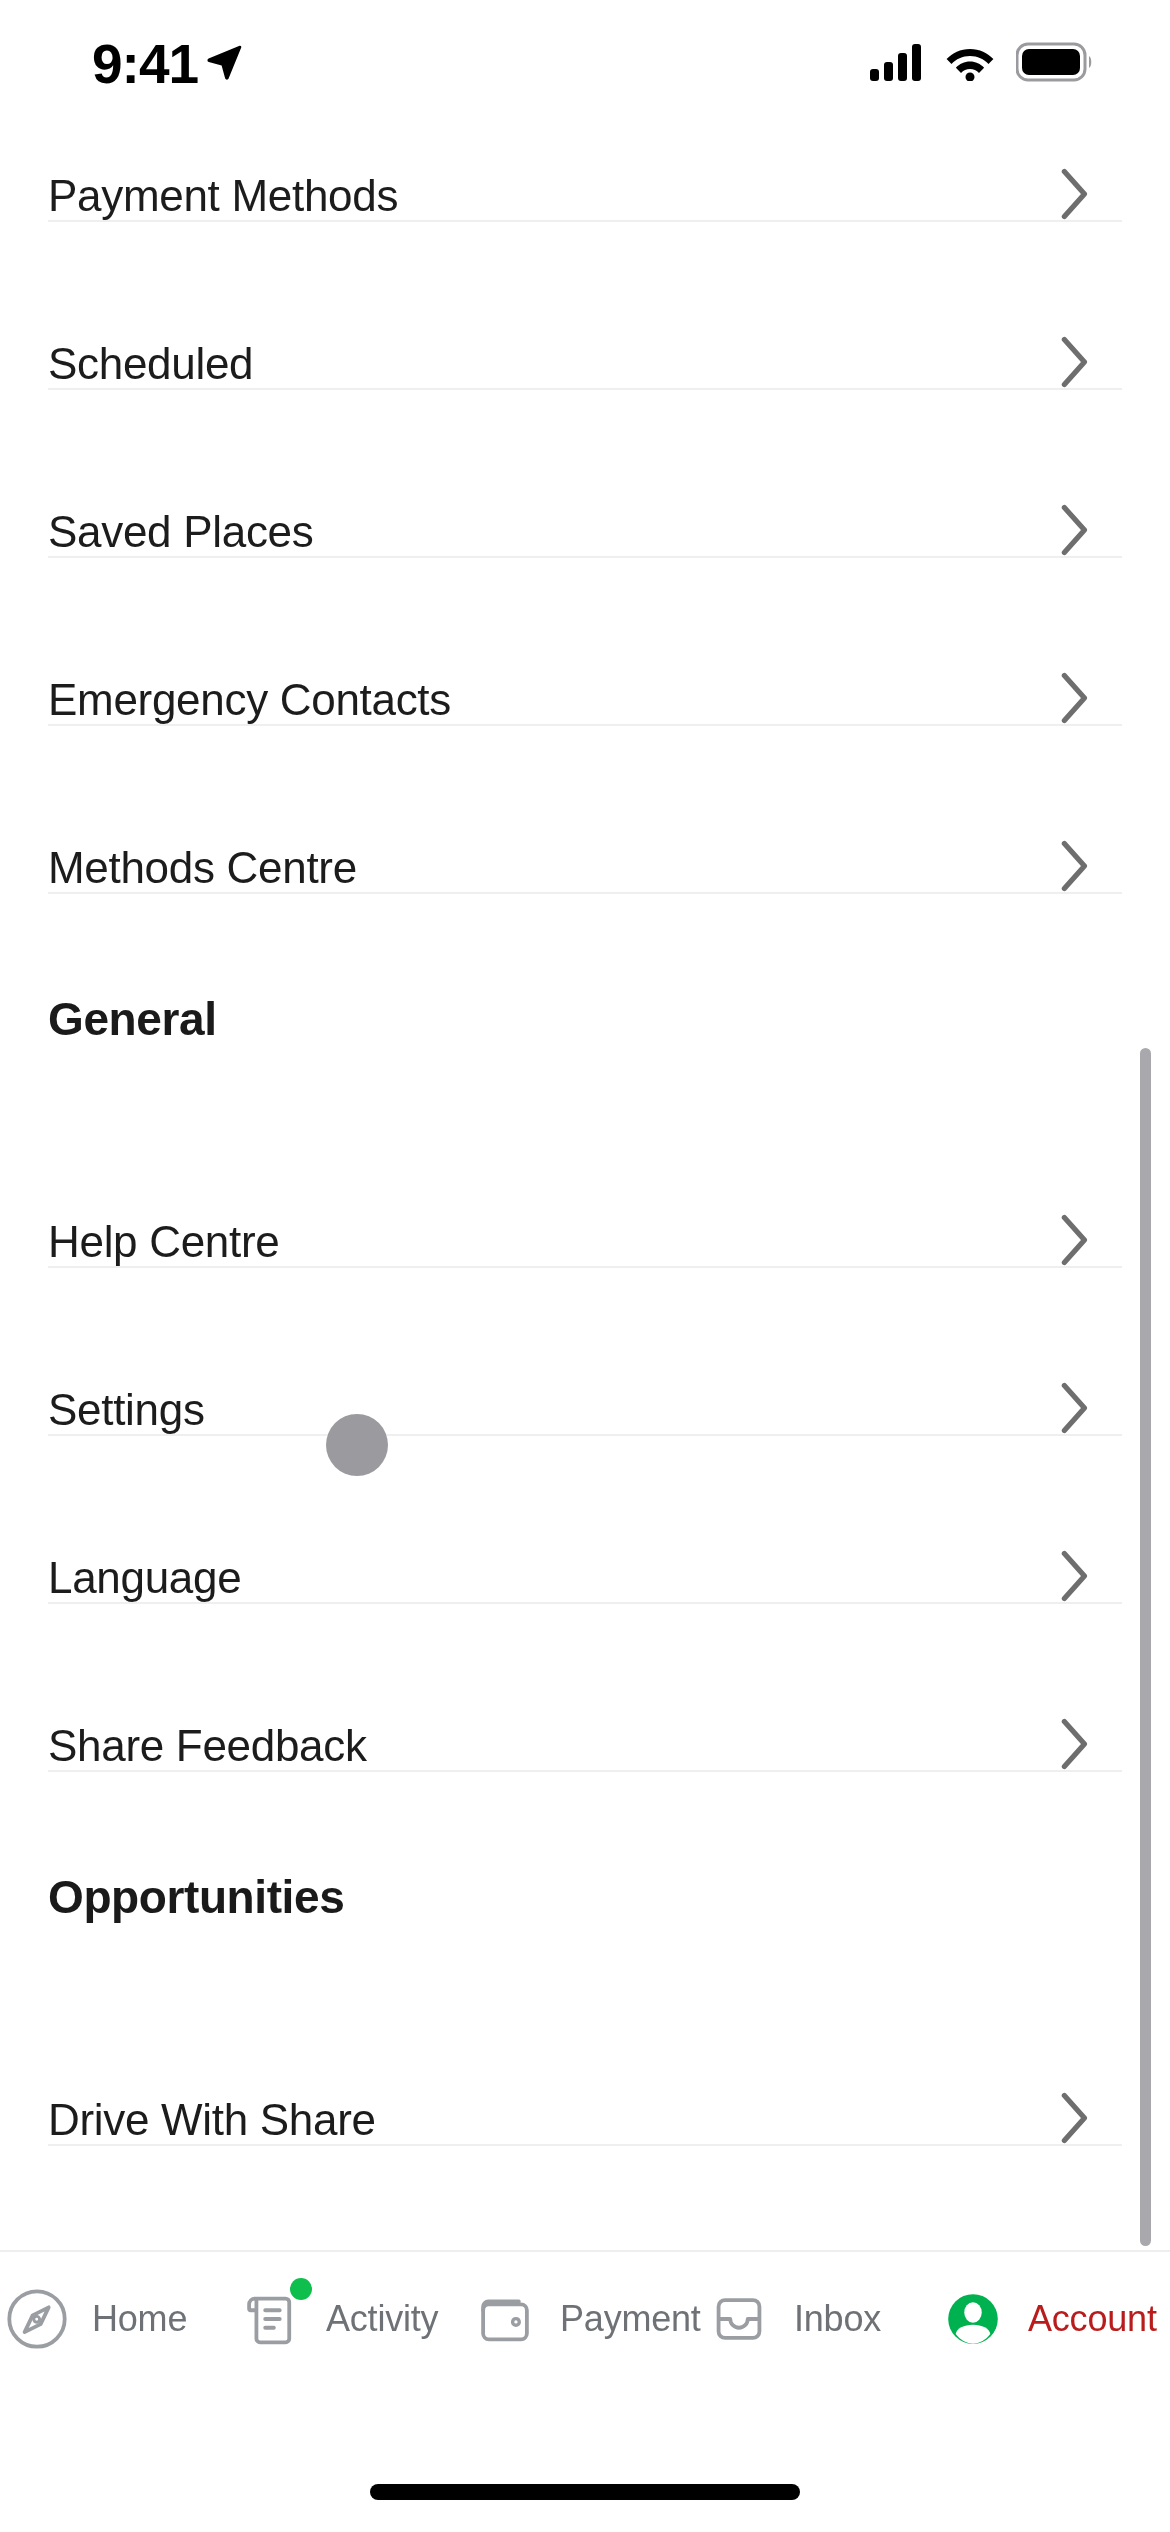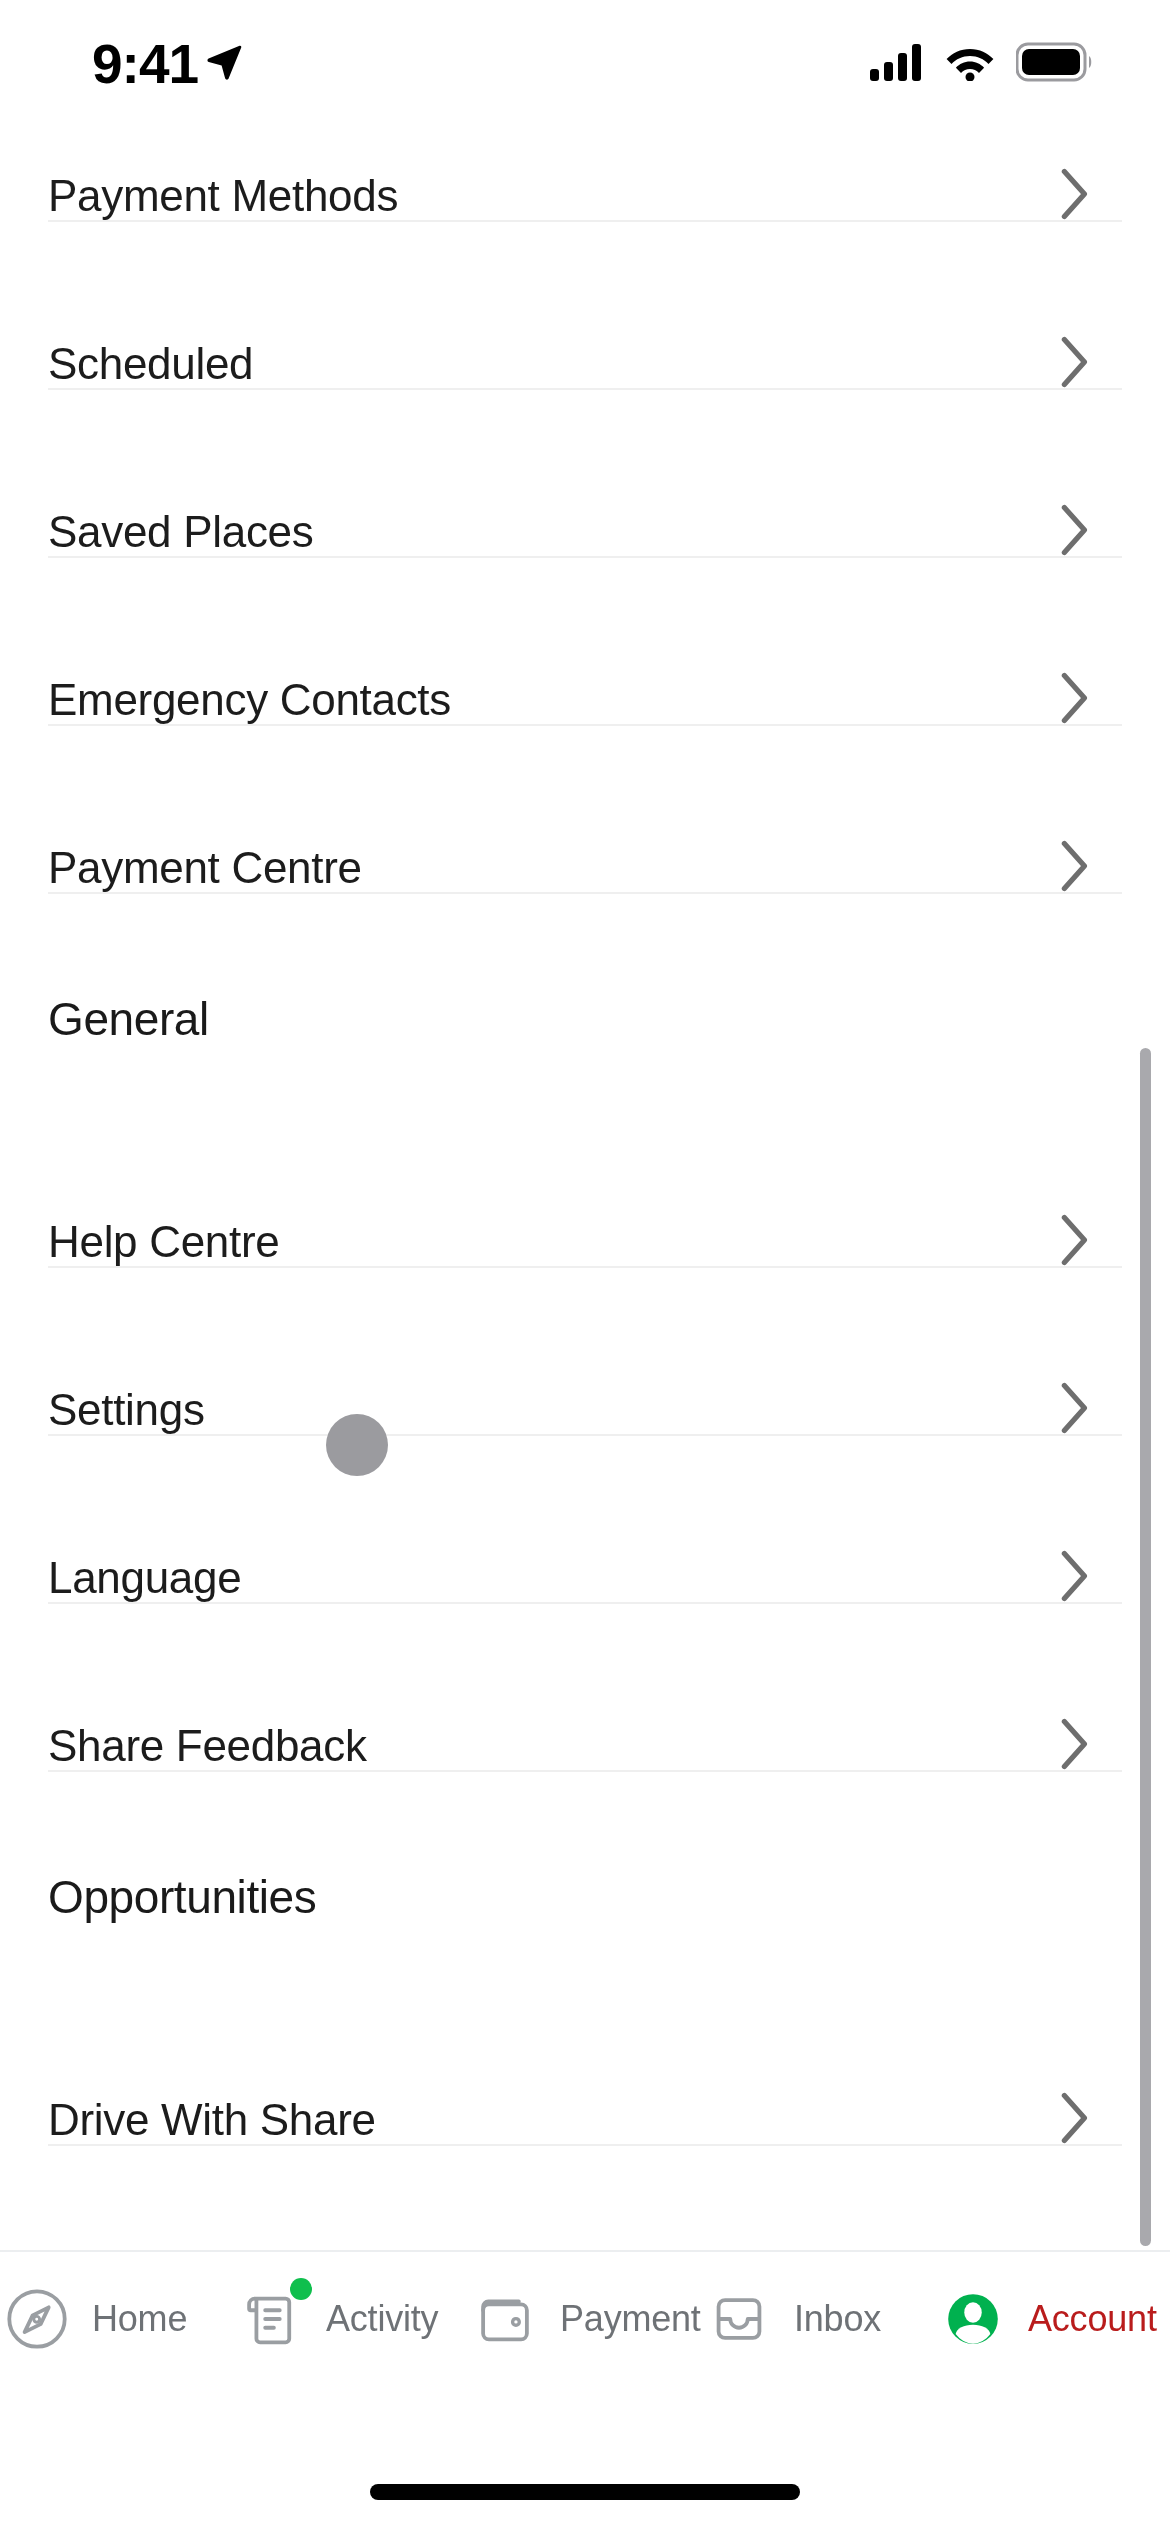--- a/index.html
+++ b/index.html
@@ -45,21 +45,21 @@
   }
   .chev { width:30px; height:52px; flex:0 0 auto; margin-right:32px; }
 
   
   .clip-wrap { height:92px; overflow:hidden; position:relative; }
   .clip-wrap .row { height:168px; margin-top:-76px; border-bottom:none; }
   .clip-divider { height:0; border-bottom:2px solid #efefef; margin:0; }
 
   .section-gap { height:72px; }
   .section-head {
-    font-size:46px; font-weight:normal; color:#1a1a1a;
+    font-size:46px; font-weight:bold; color:#1a1a1a;
     letter-spacing:-0.4px; padding:26px 0 54px 0;
   }
 
   
   .touch-dot {
     position:absolute;
     width:62px; height:62px; border-radius:50%;
     background:#9b9b9f;
     left:326px; top:1414px;
     z-index:20;
@@ -169,21 +169,21 @@
             <path d="M1.5 1.5 10 11l-8.5 9.5" stroke="#6e6e6e" stroke-width="2.2" stroke-linecap="round" stroke-linejoin="round"></path>
           </svg>
       </div>
       <div class="row">
         <span class="row-label">Emergency Contacts</span>
         <svg class="chev" viewBox="0 0 12 22" fill="none">
             <path d="M1.5 1.5 10 11l-8.5 9.5" stroke="#6e6e6e" stroke-width="2.2" stroke-linecap="round" stroke-linejoin="round"></path>
           </svg>
       </div>
       <div class="row">
-        <span class="row-label">Payment Centre</span>
+        <span class="row-label">Methods Centre</span>
         <svg class="chev" viewBox="0 0 12 22" fill="none">
             <path d="M1.5 1.5 10 11l-8.5 9.5" stroke="#6e6e6e" stroke-width="2.2" stroke-linecap="round" stroke-linejoin="round"></path>
           </svg>
       </div>
 
       <div class="section-gap"></div>
       <div class="section-head">General</div>
 
       <div class="row">
         <span class="row-label">Help Centre</span>

